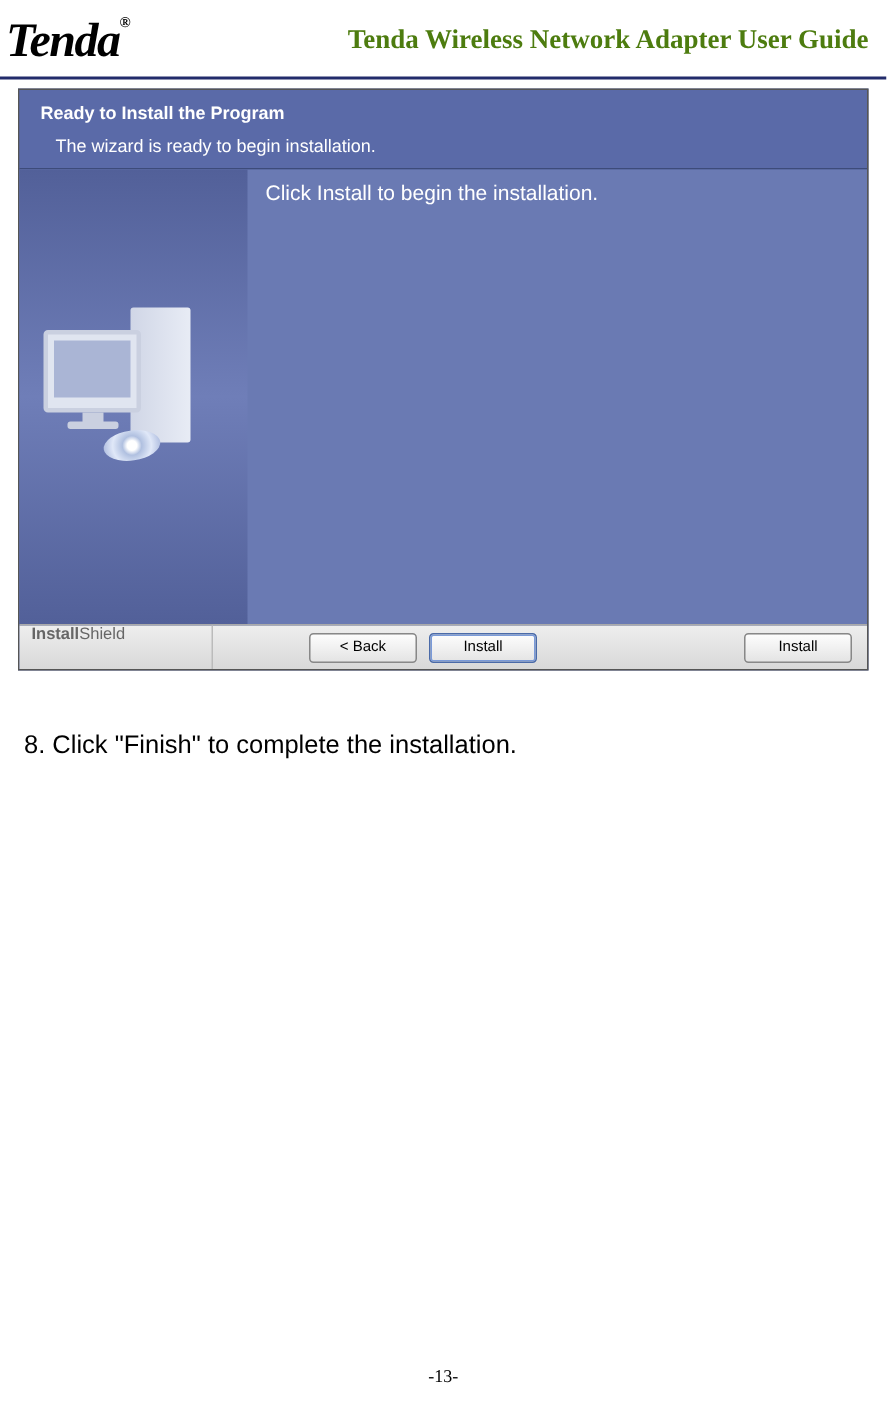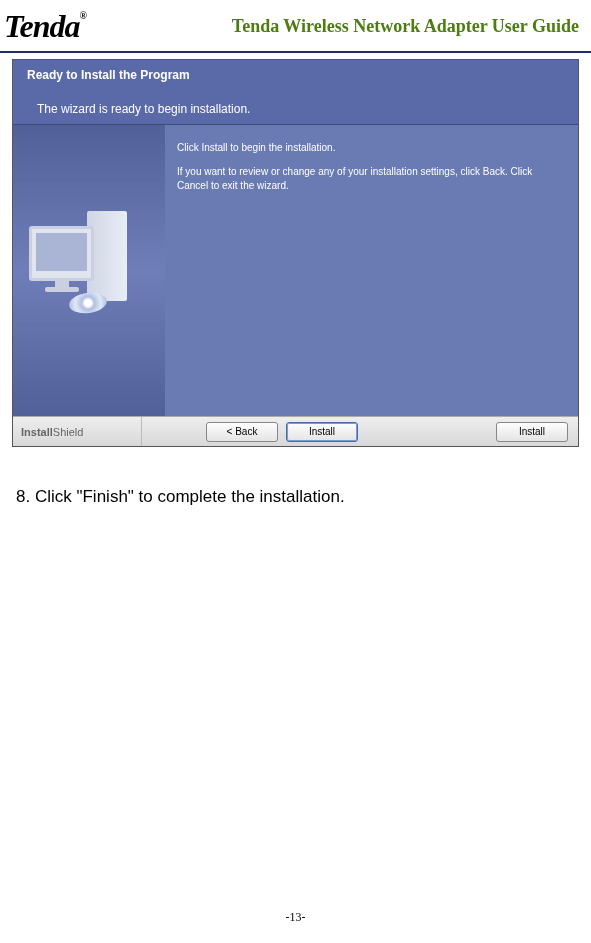--- a/index.html
+++ b/index.html
@@ -48,21 +48,21 @@
     }
     .installer-header {
       background: #5a6aa8;
       padding: 8px 10px 8px 14px;
       border-bottom: 1px solid #3d4b7a;
       color: #fff;
     }
     .installer-title {
       font-weight: bold;
       font-size: 12px;
-      margin-bottom: 20px;
+      margin-bottom: 8px;
     }
     .installer-subtitle {
       font-size: 12px;
       padding-left: 10px;
     }
     .installer-body {
       flex: 1;
       display: flex;
       background: #6a7ab3;
     }
@@ -126,31 +126,30 @@
       left: 40px;
       top: 92px;
       width: 38px;
       height: 20px;
       border-radius: 50%;
       background: radial-gradient(circle, #fff 15%, #b0c0e0 30%, #e0e8f8 60%, #a0b0d8 100%);
       transform: rotate(-8deg);
     }
     .installer-content {
       flex: 1;
-      padding: 16px 12px;
+      padding: 6px 12px;
       color: #fff;
-      font-size: 10px;
+      font-size: 14px;
       line-height: 1.4;
     }
     .content-line1 { margin-bottom: 10px; }
     .installer-footer {
       height: 30px;
       background: linear-gradient(to bottom, #eeeeee, #d8d8d8);
       display: flex;
-      align-items: center;
       border-top: 1px solid #aaa;
     }
     .installshield-brand {
       width: 128px;
       font-size: 11px;
       padding-left: 8px;
       color: #666;
       font-weight: bold;
     }
     .installshield-brand .shield { font-weight: normal; }
@@ -221,21 +220,20 @@
         <div class="monitor">
           <div class="monitor-screen"></div>
         </div>
         <div class="monitor-stand"></div>
         <div class="monitor-base"></div>
         <div class="cd"></div>
       </div>
     </div>
     <div class="installer-content">
       <div class="content-line1">Click Install to begin the installation.</div>
-      <div>If you want to review or change any of your installation settings, click Back. Click Cancel to exit the wizard.</div>
     </div>
   </div>
   <div class="installer-footer">
     <div class="installshield-brand">
       <span>Install</span><span class="shield">Shield</span>
     </div>
     <div class="footer-divider"></div>
     <div class="footer-buttons">
       <div class="spacer"></div>
       <div class="wiz-btn">&lt; Back</div>

